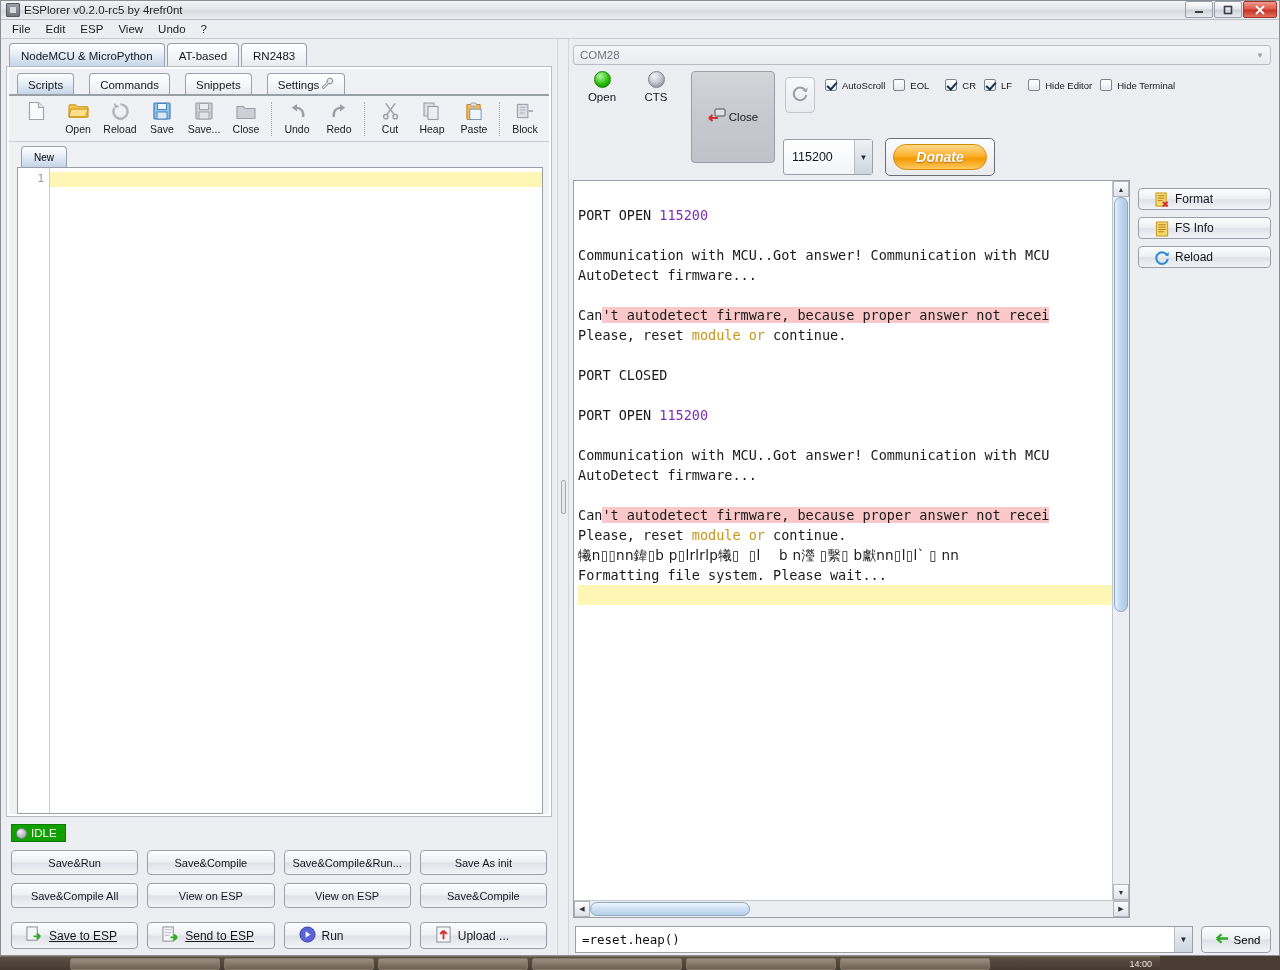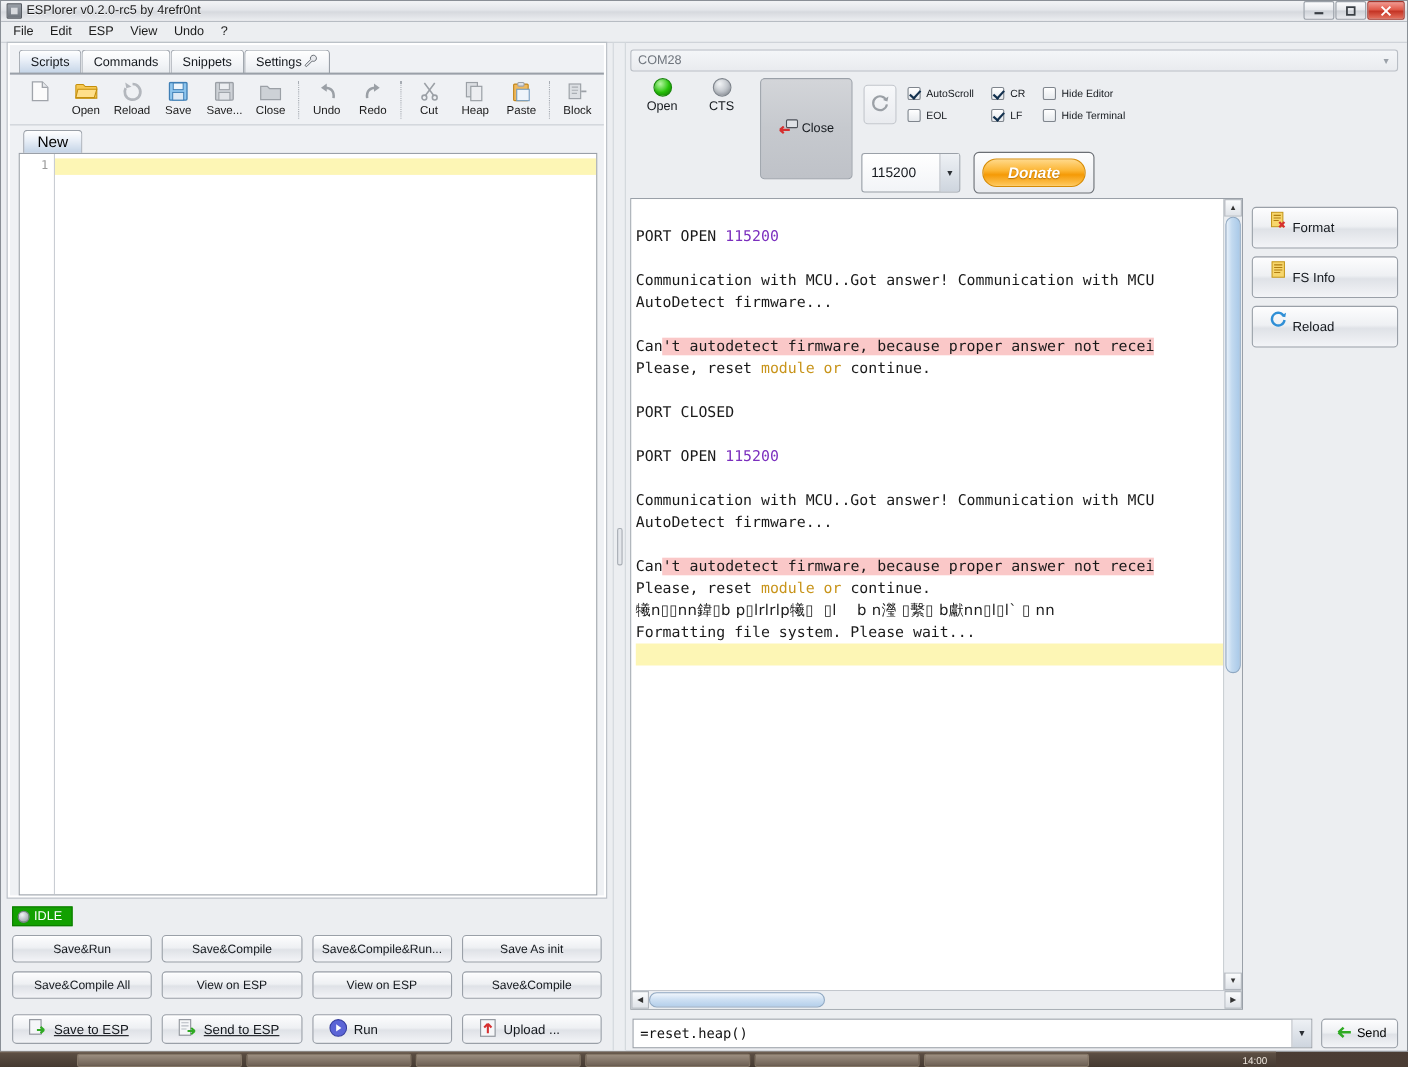--- a/index.html
+++ b/index.html
@@ -89,41 +89,41 @@
   }
   .tab.active {
     background:linear-gradient(180deg,#ffffff 0%,#eaf0f8 40%,#c3d3e6 100%);
     font-weight:400;
   }
   .panel-outer {
     flex:1 1 auto; margin:0 6px 4px 6px; min-height:0;
     border:2px solid #ffffff; outline:1px solid #b9bec5;
     background:#eff1f4; display:flex; flex-direction:column;
   }
-  .tabbar-sub { display:flex; align-items:flex-end; height:26px; padding:3px 0 0 8px; gap:0; }
+  .tabbar-sub { display:flex; align-items:flex-end; height:26px; padding:3px 0 0 8px; gap:15px; }
   .tab.sub { height:22px; font-size:11.5px; padding:0 10px; }
   .sub-underline { height:2px; background:#9aa0a8; margin-top:-1px; }
   
   #toolbar {
     height:46px; display:flex; align-items:center; padding:1px 0 0 6px;
     background:#eff1f4; border-bottom:1px solid #c9cdd3;
     overflow:hidden;
   }
   .tbtn {
     width:42px; height:44px; display:flex; flex-direction:column;
     align-items:center; justify-content:flex-start; padding-top:3px;
     cursor:default; flex:0 0 auto;
   }
   .tbtn .ic { height:22px; display:flex; align-items:center; justify-content:center; }
   .tbtn .lbl { font-size:10.5px; color:#1b1b1b; margin-top:1px; white-space:nowrap; }
   .tsep { width:1px; height:34px; margin:0 4px; border-left:1px dotted #a7acb3; flex:0 0 auto; }
   
   .edtabbar { display:flex; align-items:flex-end; height:25px; padding:3px 0 0 12px; }
   .edtab {
-    height:21px;padding:0 12px;display:flex;align-items:center;font-size:14px;
+    height:21px;padding:0 12px;display:flex;align-items:center;font-size:10px;
     border:1px solid #9aa0a8;border-bottom:none;border-radius:4px 4px 0 0;
     background:linear-gradient(180deg,#ffffff 0%,#eaf0f8 40%,#c3d3e6 100%);
   }
   #editorwrap {
     flex:1 1 auto; margin:0 6px 0 8px; min-height:0;
     border:1px solid #9aa0a8; background:#fff; display:flex; overflow:hidden;
   }
   #gutter {
     width:32px;flex:0 0 32px;background:#fff;border-right:1px solid #c9cdd3;
     font-family:"DejaVu Sans Mono", monospace; font-size:11px; color:#9a9a9a;
@@ -203,21 +203,21 @@
     display:flex;align-items:center;justify-content:center;gap:3px;
     font-size:11.5px;color:#14181d;
   }
   #refreshbtn {
     width:30px;height:36px;margin:6px 0 0 10px;
     border:1px solid #c3c7cd;border-radius:4px;
     background:linear-gradient(180deg,#f7f8fa,#e9ebef);
     display:flex;align-items:center;justify-content:center;
   }
   .cbcol { margin-left:10px; margin-top:8px; display:flex; gap:16px; }
-  .cbgroup { display:flex; flex-direction:column; gap:8px; }
+  .cbgroup { display:flex; gap:8px; }
   .cb { display:flex; align-items:center; gap:5px; font-size:9.5px; color:#14181d; white-space:nowrap; }
   .cb .box {
     width:12px;height:12px;flex:0 0 12px;
     border:1px solid #7f858d; border-radius:2px;
     background:linear-gradient(180deg,#ffffff,#e7eaee);
     position:relative;
   }
   .cb .box.on::after {
     content:""; position:absolute; left:3px; top:0px;
     width:4px;height:8px;border:solid #13314f;border-width:0 2px 2px 0;
@@ -296,21 +296,21 @@
     display:flex;align-items:center;justify-content:center;font-size:7px;color:#333;
   }
   .hscroll .track { flex:1 1 auto; position:relative; background:#eceef1; }
   .hscroll .thumb {
     position:absolute;top:1px;bottom:1px;left:0;width:160px;
     border:1px solid #8fa8c2;border-radius:8px;
     background:linear-gradient(180deg,#f0f6fc,#cfe1f3 45%,#b4cfea);
   }
   #fsbtns { width:145px;flex:0 0 145px; padding:8px 4px 0 8px; display:flex;flex-direction:column;gap:7px; }
   .fsbtn {
-    height:38px;border:1px solid #9aa0a8;border-radius:4px;
+    height:22px;border:1px solid #9aa0a8;border-radius:4px;
     background:linear-gradient(180deg,#fdfdfe 0%,#eef0f3 46%,#dfe2e7 54%,#f3f4f7 100%);
     display:flex;align-items:center;gap:6px;padding-left:22px;
     font-size:12px;color:#14181d;
   }
   
   #cmdbtns { display:flex; gap:10px; padding:8px 0 0 6px; }
   .cmdbtn {
     height:25px;min-width:84px;padding:0 14px;
     border:1px solid #9aa0a8;border-radius:4px;
     background:linear-gradient(180deg,#fdfdfe 0%,#eef0f3 46%,#dfe2e7 54%,#f3f4f7 100%);
@@ -386,20 +386,25 @@
     <div class="mi">ESP</div>
     <div class="mi">View</div>
     <div class="mi">Undo</div>
     <div class="mi">?</div>
   </div>
 
   <div id="main">
 
     <div id="left">
 
+      <div class="tabbar-top">
+        <div class="tab active">NodeMCU &amp; MicroPython</div>
+        <div class="tab">AT-based</div>
+        <div class="tab">RN2483</div>
+      </div>
 
       <div class="panel-outer">
 
         <div class="tabbar-sub">
           <div class="tab sub active">Scripts</div>
           <div class="tab sub">Commands</div>
           <div class="tab sub">Snippets</div>
           <div class="tab sub">
             <span>Settings</span>
             <span style="margin-left:2px;">

